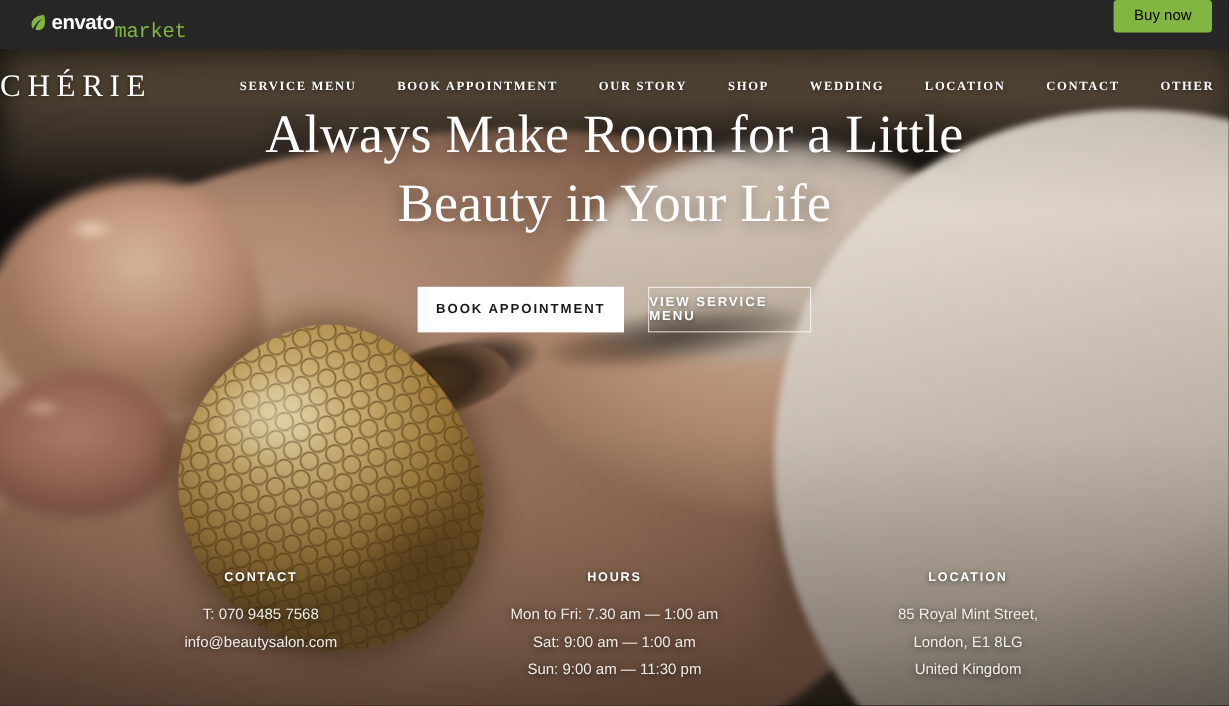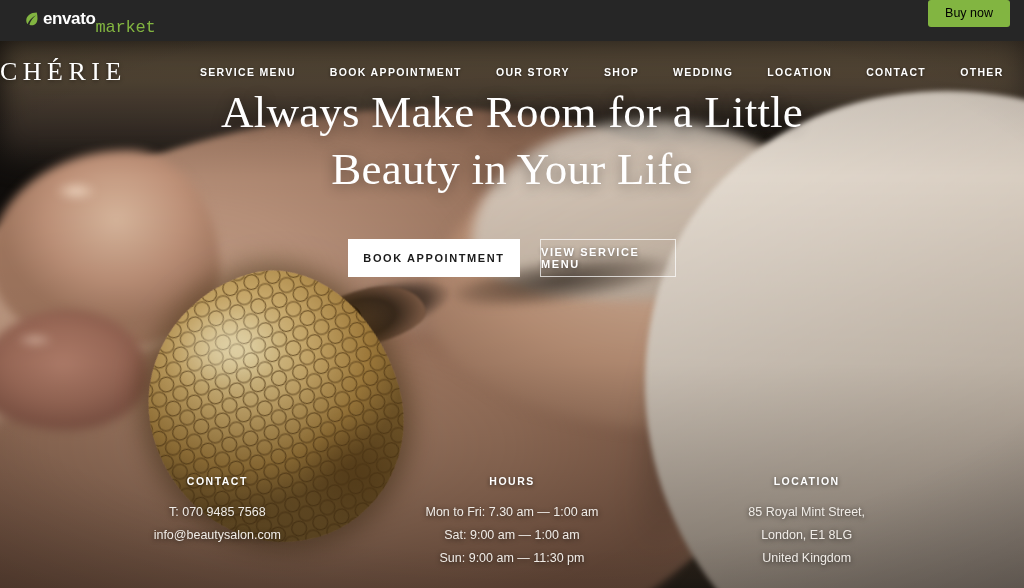--- a/index.html
+++ b/index.html
@@ -232,21 +232,21 @@
   .brand {
     color:#fff; font-family:"Liberation Serif", serif;
     font-size:26px; letter-spacing:5.5px; font-weight:400;
     text-shadow:0 1px 4px rgba(0,0,0,.45);
   }
   .nav { display:flex; align-items:center; margin-left:56px; gap:0; }
   .nav a {
     color:#fff; text-decoration:none; font-size:10.5px; font-weight:bold;
     letter-spacing:1.35px; padding:0 17px; white-space:nowrap;
     text-shadow:0 1px 3px rgba(0,0,0,.5);
-    font-family:Liberation Sans, sans-serif;
+    font-family:Liberation Serif, serif;
     text-align:right;
   }
 
   
   .hero-content {
     position:absolute; left:0; top:0; width:1024px; height:588px;
     z-index:15; display:flex; flex-direction:column; align-items:center;
     pointer-events:none;
   }
   .hero-title {

